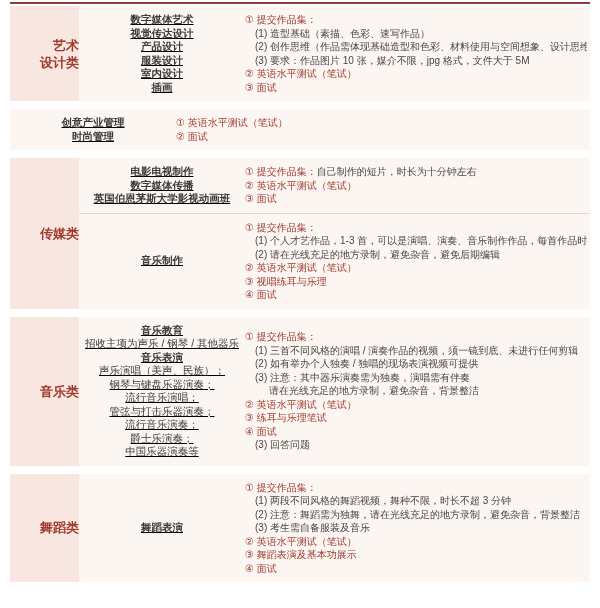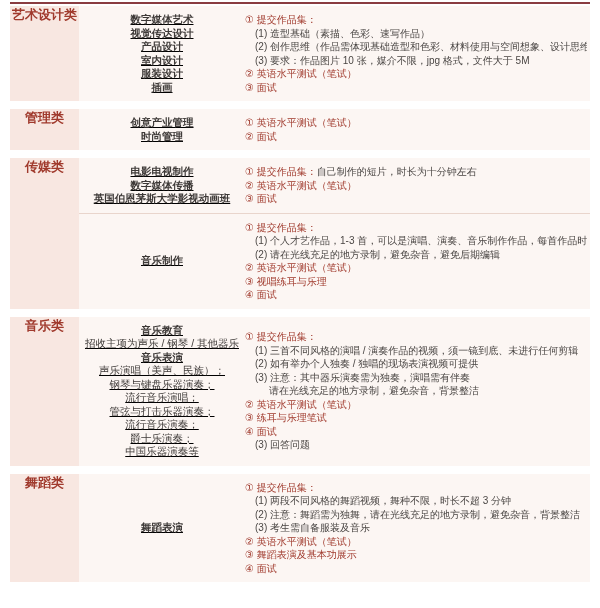--- a/index.html
+++ b/index.html
@@ -24,21 +24,21 @@
     padding-top:2px;
   }
   .section-card{
     display:flex;
     margin-bottom:8px;
     background:var(--row-bg);
   }
   .category-cell{
     flex:0 0 69px;width:69px;
     background:var(--cat-bg);
-    display:flex;justify-content:center;align-items:flex-start;
+    display:flex;flex-direction:column;justify-content:center;align-items:flex-end;
     color:var(--maroon);
     font-weight:bold;font-size:13px;line-height:17px;
     text-align:center;
   }
   .content-cell{flex:1;display:flex;flex-direction:column;min-width:0;}
   .section-row{display:flex;align-items:center;padding:7px 0;}
   .section-row.divided{border-top:1px solid var(--divider);}
   .majors-column{
     flex:0 0 166px;width:166px;
     text-align:center;
@@ -66,39 +66,36 @@
       <div class="category-cell">
         <div class="category-line">艺术</div>
         <div class="category-line">设计类</div>
       </div>
       <div class="content-cell">
         <div class="section-row">
           <div class="majors-column">
             <div class="major-item b">数字媒体艺术</div>
             <div class="major-item b">视觉传达设计</div>
             <div class="major-item b">产品设计</div>
+            <div class="major-item b">服装设计</div>
             <div class="major-item b">室内设计</div>
-            <div class="major-item b">服装设计</div>
             <div class="major-item b">插画</div>
           </div>
           <div class="requirements-column">
             <div class="req red"><span>① 提交作品集：</span></div>
             <div class="req sub"><span>(1) 造型基础（素描、色彩、速写作品）</span></div>
             <div class="req sub"><span>(2) 创作思维（作品需体现基础造型和色彩、材料使用与空间想象、设计思维与创新等能力）</span></div>
             <div class="req sub"><span>(3) 要求：作品图片 10 张，媒介不限，jpg 格式，文件大于 5M</span></div>
             <div class="req red"><span>② 英语水平测试（笔试）</span></div>
             <div class="req red"><span>③ 面试</span></div>
           </div>
         </div>
       </div>
     </div>
     <div class="section-card">
-      <div class="category-cell">
-        <div class="category-line">管理类</div>
-      </div>
       <div class="content-cell">
         <div class="section-row">
           <div class="majors-column">
             <div class="major-item b">创意产业管理</div>
             <div class="major-item b">时尚管理</div>
           </div>
           <div class="requirements-column">
             <div class="req red"><span>① 英语水平测试（笔试）</span></div>
             <div class="req red"><span>② 面试</span></div>
           </div>

